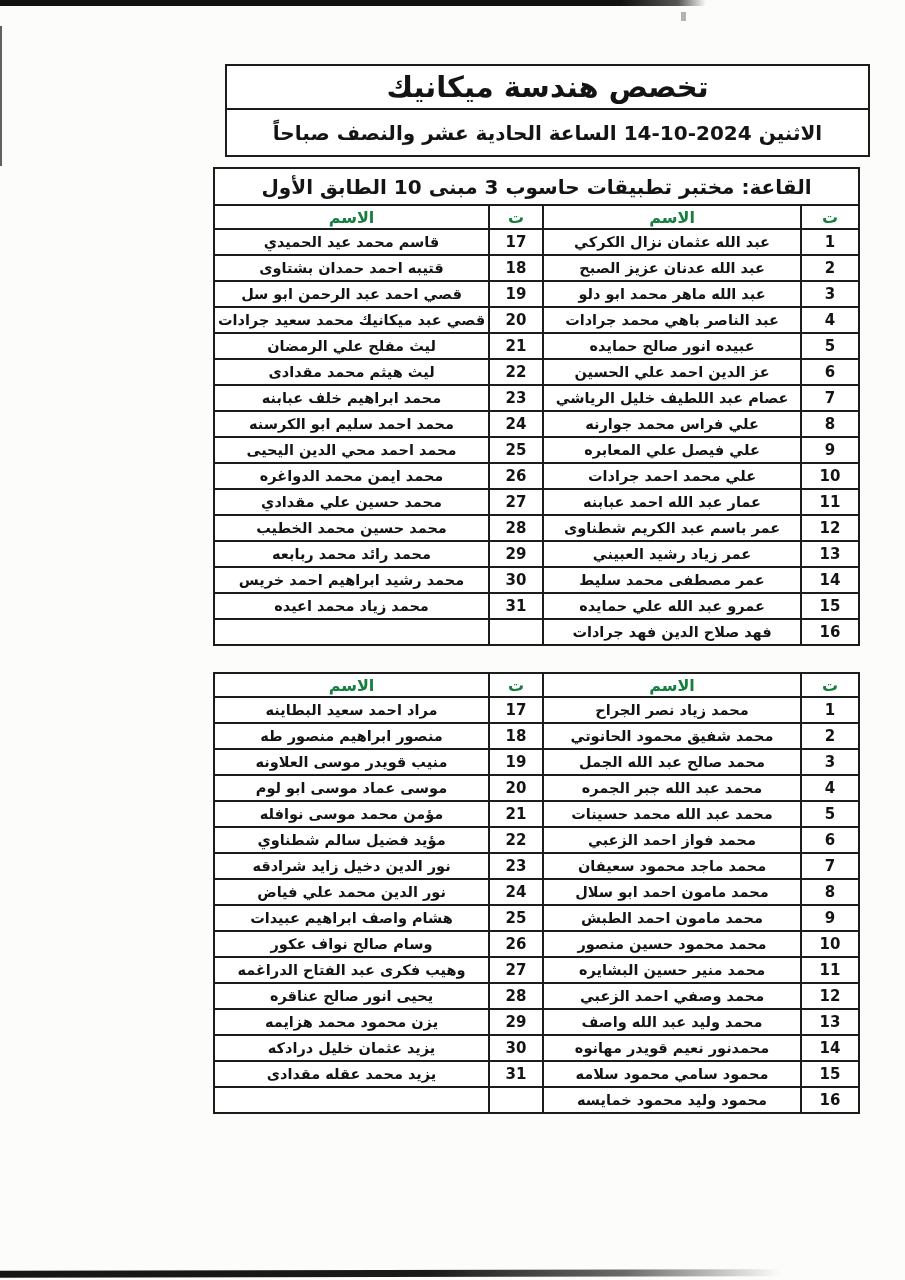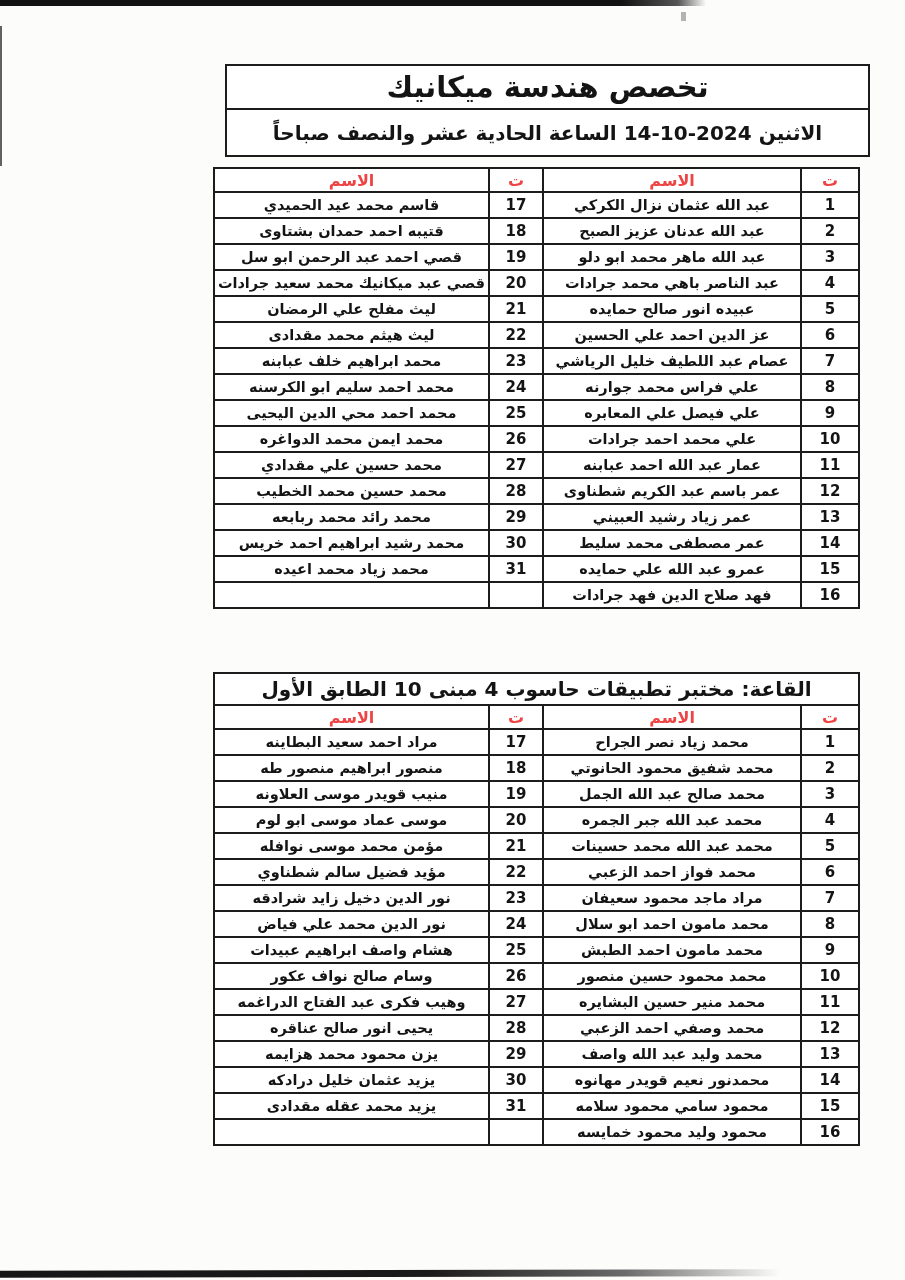--- a/index.html
+++ b/index.html
@@ -27,21 +27,21 @@
   #date-box  { top:108px; height:49px; font-size:20px; font-weight:bold; }
 
   table { position:absolute; left:213px; width:645px; border-collapse:collapse;
     table-layout:fixed; background:#fff; }
   #table-0 { top:167px; }
   #table-1 { top:672px; }
   th, td { border:2px solid #1c1c1c; text-align:center; vertical-align:middle;
     overflow:hidden; white-space:nowrap; }
   .room-title { height:37px; font-size:20px; font-weight:bold; }
   #table-1 .room-title { height:32px; }
-  .col-head { height:24px; font-size:16px; font-weight:bold; color:#ef4444; }
+  .col-head { height:24px; font-size:16px; font-weight:bold; color:#15803d; }
   td.num  { height:26px; font-size:15px; font-weight:bold; }
   td.name { height:26px; font-size:14.5px; font-weight:bold; }
 </style>
 </head>
 <body dir="rtl">
 
 <div class="top-smudge"></div>
 <div class="top-speck"></div>
 <div class="left-sliver"></div>
 <div class="bottom-smudge"></div>
@@ -51,20 +51,23 @@
 
 <table id="table-0" dir="rtl">
   <colgroup>
     <col style="width:58px">
       <col style="width:258px">
       <col style="width:54px">
       <col style="width:275px">
   </colgroup>
   <thead>
     <tr>
+      <th class="room-title" colspan="4">القاعة: مختبر تطبيقات حاسوب 3 مبنى 10 الطابق الأول</th>
+    </tr>
+    <tr>
       <th class="col-head">ت</th>
       <th class="col-head">الاسم</th>
       <th class="col-head">ت</th>
       <th class="col-head">الاسم</th>
     </tr>
   </thead>
   <tbody>
       <tr>
         <td class="num">1</td>
         <td class="name">عبد الله عثمان نزال الكركي</td>
@@ -166,23 +169,20 @@
 
 <table id="table-1" dir="rtl">
   <colgroup>
     <col style="width:58px">
       <col style="width:258px">
       <col style="width:54px">
       <col style="width:275px">
   </colgroup>
   <thead>
     <tr>
-      <th class="room-title" colspan="4">القاعة: مختبر تطبيقات حاسوب 4 مبنى 10 الطابق الأول</th>
-    </tr>
-    <tr>
       <th class="col-head">ت</th>
       <th class="col-head">الاسم</th>
       <th class="col-head">ت</th>
       <th class="col-head">الاسم</th>
     </tr>
   </thead>
   <tbody>
       <tr>
         <td class="num">1</td>
         <td class="name">محمد زياد نصر الجراح</td>
@@ -214,21 +214,21 @@
         <td class="name">مؤمن محمد موسى نوافله</td>
       </tr>
       <tr>
         <td class="num">6</td>
         <td class="name">محمد فواز احمد الزعبي</td>
         <td class="num">22</td>
         <td class="name">مؤيد فضيل سالم شطناوي</td>
       </tr>
       <tr>
         <td class="num">7</td>
-        <td class="name">مراد ماجد محمود سعيفان</td>
+        <td class="name">محمد ماجد محمود سعيفان</td>
         <td class="num">23</td>
         <td class="name">نور الدين دخيل زايد شرادقه</td>
       </tr>
       <tr>
         <td class="num">8</td>
         <td class="name">محمد مامون احمد ابو سلال</td>
         <td class="num">24</td>
         <td class="name">نور الدين محمد علي فياض</td>
       </tr>
       <tr>

